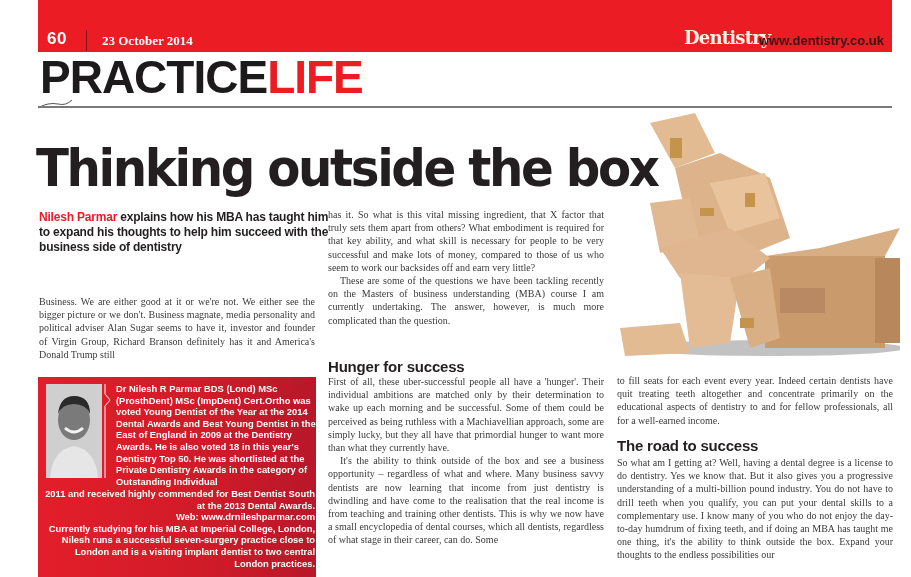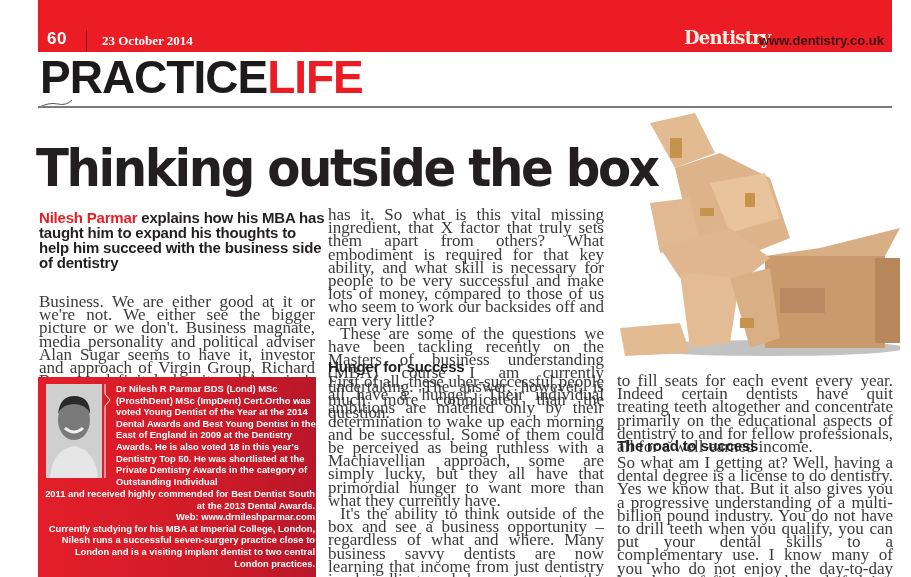--- a/index.html
+++ b/index.html
@@ -36,25 +36,25 @@
   .section-rule { position: absolute; left: 38px; top: 106px; width: 854px; height: 2px; background: #7a7a7a; }
   .rule-notch { position: absolute; left: 38px; top: 100px; width: 40px; height: 10px; }
 
   .headline {
     position: absolute; left: 36px; top: 133px; font-family: "DejaVu Sans", sans-serif;
     font-weight: bold; font-size: 52px; line-height: 70px; letter-spacing: -2.6px; color: #231f20;
     transform: scaleX(0.93); transform-origin: left top; white-space: nowrap;
   }
   .standfirst {
     position: absolute; left: 39px; top: 210px; width: 290px; font-family: "Liberation Sans", sans-serif;
-    font-weight: bold; font-size: 15px; line-height: 15px; color: #231f20; letter-spacing: -0.2px;
+    font-weight: bold; font-size: 12px; line-height: 15px; color: #231f20; letter-spacing: -0.2px;
   }
   .standfirst .author { color: #ec1c24; }
 
-  .col { position: absolute; font-size: 17px; line-height: 13.2px; text-align: justify; color: #3a3a3a; }
+  .col { position: absolute; font-size: 10px; line-height: 13.2px; text-align: justify; color: #3a3a3a; }
   .col p { margin: 0; }
   .col p.indent { text-indent: 12px; }
   .col1 { left: 39px; top: 295px; width: 276px; }
   .col2 { left: 328px; top: 208px; width: 276px; }
   .col2b { left: 328px; top: 375px; width: 276px; }
   .col3 { left: 617px; top: 374px; width: 276px; }
   .col3b { left: 617px; top: 456px; width: 276px; }
 
   .subhead {
     position: absolute; font-family: "Liberation Sans", sans-serif; font-weight: bold;
@@ -99,21 +99,21 @@
 <svg class="rule-notch" viewBox="0 0 40 10">
     <path d="M0 8 Q10 2 20 4 Q28 6 34 0" stroke="#555" stroke-width="1" fill="none"></path>
   </svg>
 <div class="section-rule"></div>
 
 <div class="headline">Thinking outside the box</div>
 
 <div class="standfirst"><span class="author">Nilesh Parmar</span><span> explains how his MBA has taught him to expand his thoughts to help him succeed with the business side of dentistry</span></div>
 
 <div class="col col1">
-  <p>Business. We are either good at it or we're not. We either see the bigger picture or we don't. Business magnate, media personality and political adviser Alan Sugar seems to have it, investor and approach of Virgin Group, Richard Branson definitely has it and America's Donald Trump still</p>
+  <p>Business. We are either good at it or we're not. We either see the bigger picture or we don't. Business magnate, media personality and political adviser Alan Sugar seems to have it, investor and founder of Virgin Group, Richard Branson definitely has it and America's Donald Trump still</p>
 </div>
 
 <div class="biobox"></div>
 <div class="bio-photo">
   <svg width="56" height="94" viewBox="0 0 56 94">
     <rect width="56" height="94" fill="#cfcfcf"></rect>
     <path d="M4 94 Q6 66 28 62 Q50 66 52 94 Z" fill="#e6e6e6"></path>
     <ellipse cx="28" cy="36" rx="16" ry="20" fill="#7a7a7a"></ellipse>
     <path d="M12 30 Q14 12 28 12 Q44 12 44 30 Q40 20 28 20 Q16 20 12 30 Z" fill="#2a2a2a"></path>
     <path d="M19 44 Q28 52 37 44" stroke="#f2f2f2" stroke-width="3" fill="none"></path>

